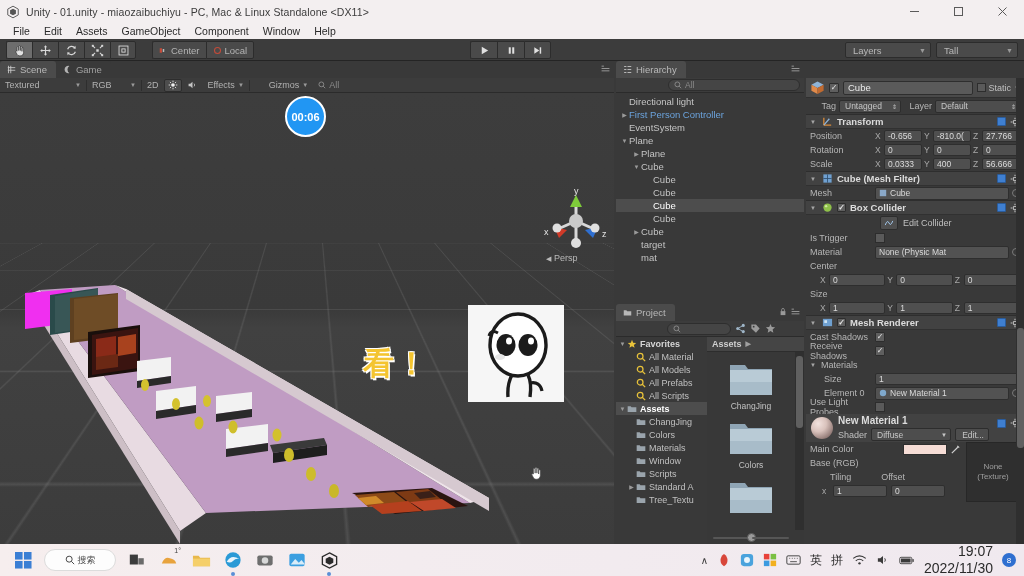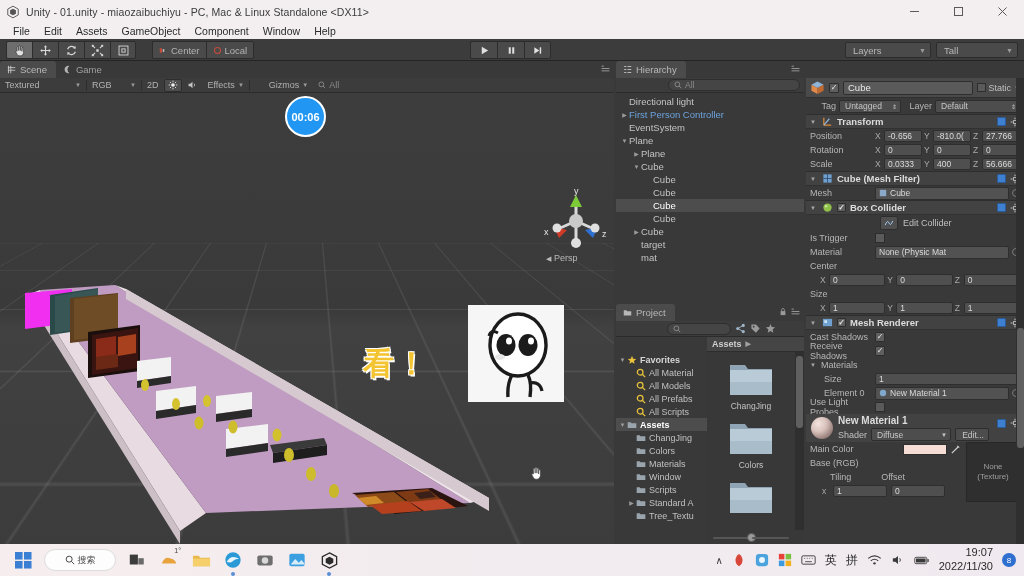--- a/index.html
+++ b/index.html
@@ -310,21 +310,21 @@
   }
   .tb-left { display: flex; align-items: center; gap: 10px; margin-left: 12px; }
   .tb-search {
     width: 72px; height: 22px; border-radius: 11px; background: #fdfdfd;
     border: 1px solid #dcdcdc; display: flex; align-items: center; justify-content: center;
     gap: 3px; font-size: 9px; color: #4a4a4a;
   }
   .tb-icon { width: 22px; height: 22px; display: flex; align-items: center; justify-content: center; position: relative; }
   .tb-right { margin-left: auto; display: flex; align-items: center; gap: 9px; margin-right: 8px; }
   .tb-ime { font-size: 12px; color: #2c2c2c; }
-  .tb-clock { font-size: 11px; color: #2b2b2b; text-align: right; line-height: 1.25; }
+  .tb-clock { font-size: 14px; color: #2b2b2b; text-align: right; line-height: 1.25; }
   .tb-badge {
     width: 14px; height: 14px; border-radius: 50%; background: #2f6fd0; color: #fff;
     font-size: 8px; display: flex; align-items: center; justify-content: center;
   }
   .run-dot {
     position: absolute; bottom: -5px; left: 50%; transform: translateX(-50%);
     width: 4px; height: 4px; border-radius: 50%; background: #5a8fd6;
   }
 </style>
 </head>
@@ -741,21 +741,21 @@
         <svg width="11" height="11" viewBox="0 0 12 12">
           <path d="M1.5 1.5h5L10.5 6 6.5 10.5 1.5 6z" fill="#9a9a9a"></path>
             <circle cx="4" cy="4" r="1" fill="#3a3a3a"></circle>
         </svg>
         <svg width="11" height="11" viewBox="0 0 12 12">
           <path d="M6 1 L7.4 4.4 L11 4.7 L8.3 7.1 L9.1 10.6 L6 8.8 L2.9 10.6 L3.7 7.1 L1 4.7 L4.6 4.4z" fill="#9a9a9a"></path>
         </svg>
       </div>
       <div class="p-body">
         <div class="p-tree" id="project-tree">
-            <div class="p-row hdr" style="padding-left: 2px; margin-top: 16px;">
+            <div class="p-row hdr" style="padding-left: 2px;">
               <span class="h-tri">▼</span>
               <svg width="10" height="10" viewBox="0 0 12 12" style="margin-right: 3px; flex: 0 0 auto;">
                 <path d="M6 1 L7.4 4.4 L11 4.7 L8.3 7.1 L9.1 10.6 L6 8.8 L2.9 10.6 L3.7 7.1 L1 4.7 L4.6 4.4z" fill="#e8c23a"></path>
               </svg>
               <span style="white-space: nowrap;">Favorites</span>
             </div>
             <div class="p-row" style="padding-left: 11px;">
               <span class="h-tri"></span>
               <svg width="10" height="10" viewBox="0 0 12 12" style="margin-right: 3px; flex: 0 0 auto;">
                 <circle cx="5" cy="5" r="3.4" fill="none" stroke="#e8c23a" stroke-width="1.5"></circle>

